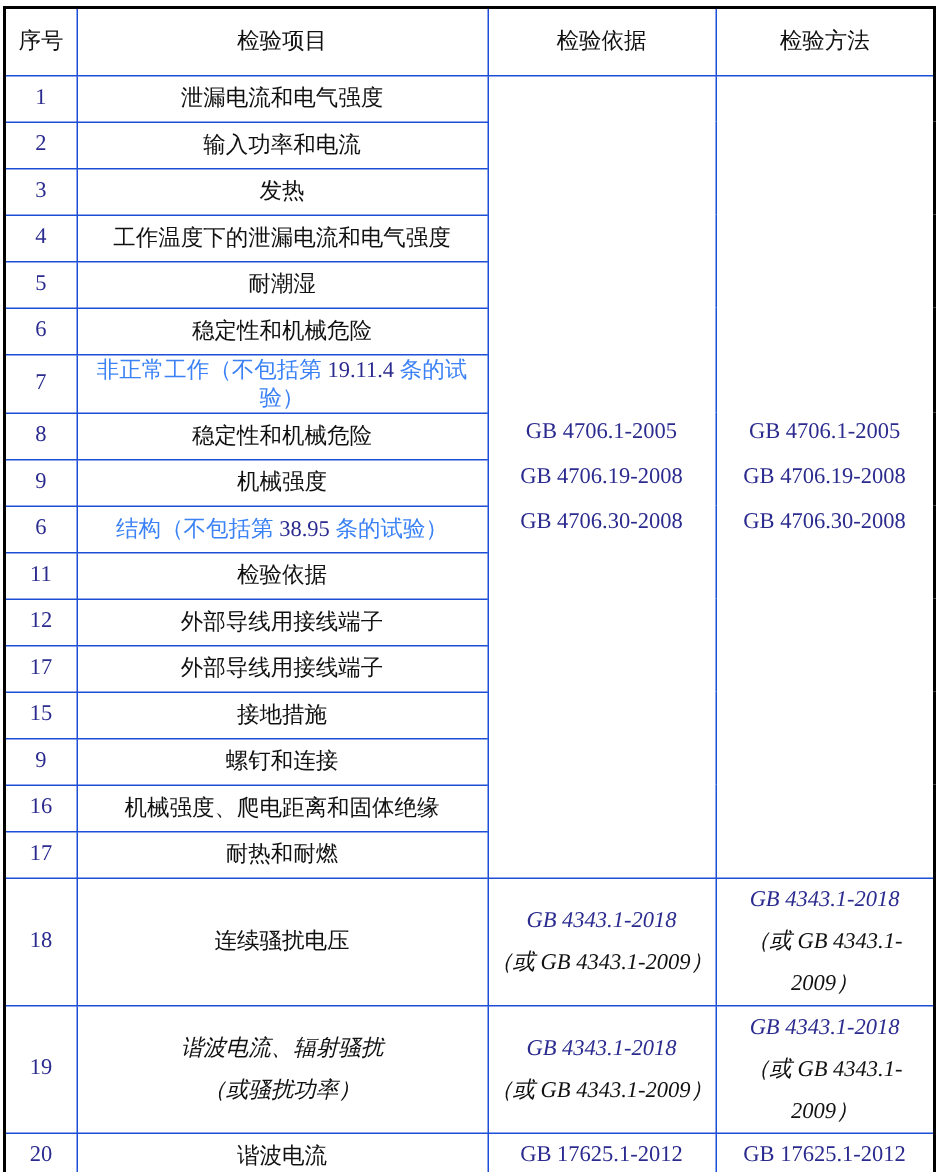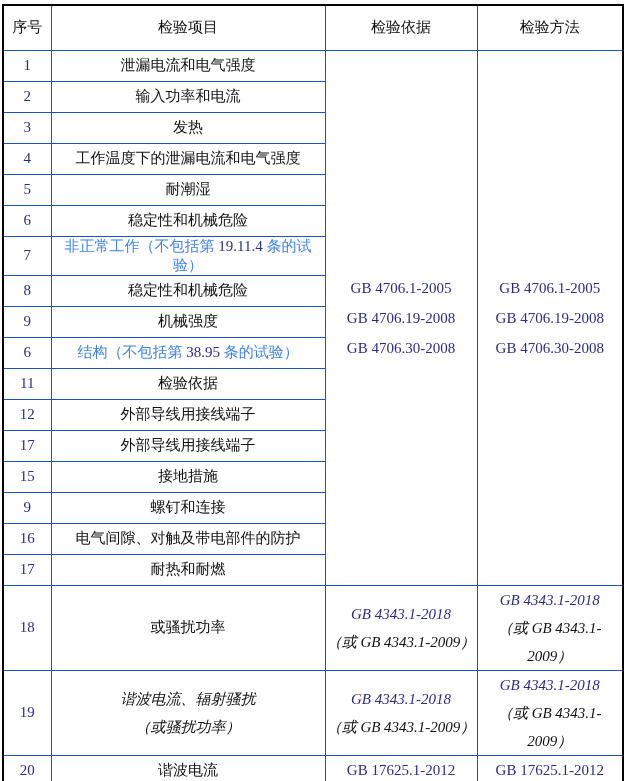--- a/index.html
+++ b/index.html
@@ -134,30 +134,30 @@
   <tr class="r">
     <td class="num">15</td>
     <td>接地措施</td>
   </tr>
   <tr class="r">
     <td class="num">9</td>
     <td>螺钉和连接</td>
   </tr>
   <tr class="r">
     <td class="num">16</td>
-    <td>电气间隙、对触及带电部件的防护</td>
+    <td>机械强度、爬电距离和固体绝缘</td>
   </tr>
   <tr class="r">
     <td class="num">17</td>
     <td>耐热和耐燃</td>
   </tr>
 
   <tr class="r2">
     <td class="num">18</td>
-    <td>或骚扰功率</td>
+    <td>连续骚扰电压</td>
     <td class="stack2">
       <div class="num">GB 4343.1-2018</div>
       <div>（或 GB 4343.1-2009）</div>
     </td>
     <td class="stack2">
       <div class="num">GB 4343.1-2018</div>
       <div>（或 GB 4343.1-2009）</div>
     </td>
   </tr>
 

